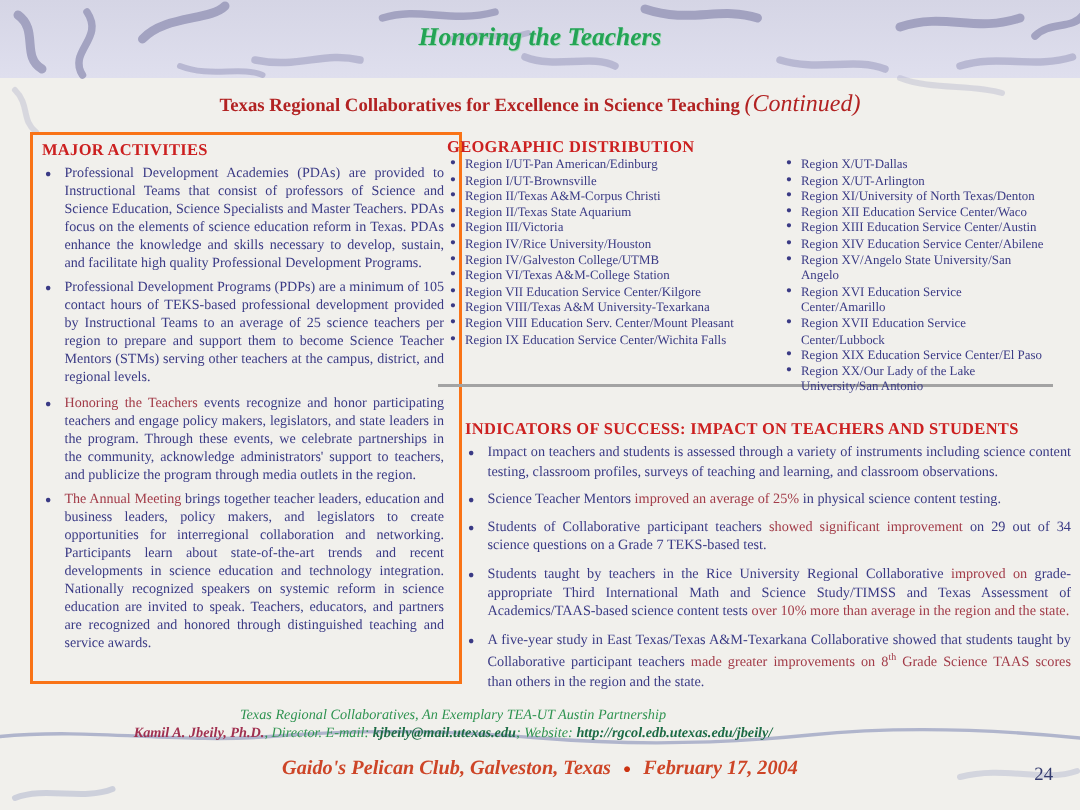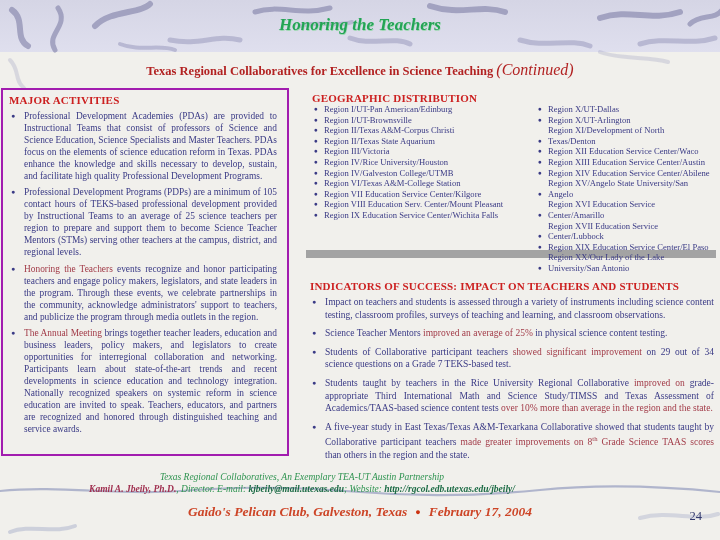--- a/index.html
+++ b/index.html
@@ -8,42 +8,42 @@
          font-family:"Liberation Serif", serif;color:#3a3a85;}
   .band{position:absolute;left:0;top:0;width:720px;height:52px;
         background:linear-gradient(#d5d5e5,#dfdfee);}
   svg.deco{position:absolute;left:0;top:0;width:720px;height:540px;pointer-events:none;}
   .title{position:absolute;top:15px;left:0;width:720px;text-align:center;
          font-size:17px;font-weight:bold;font-style:italic;color:#23a455;
          text-shadow:0.5px 0.5px 0 #9fd8b4;}
   .subtitle{position:absolute;top:61px;left:0;width:720px;text-align:center;
             color:#b22222;font-size:12.5px;font-weight:bold;}
   .subtitle .cont{font-weight:normal;font-style:italic;font-size:16px;}
-  .panel-left{position:absolute;left:1px;top:88px;width:288px;height:368px;
-              border:2px solid #a21caf;box-sizing:border-box;padding:4px 10px 0 6px;}
-  .panel-geo{position:absolute;left:306px;top:88px;width:410px;height:170px;
-             border-bottom:8px solid #a3a3a3;box-sizing:border-box;padding:4px 4px 0 6px;}
+  .panel-left{position:absolute;left:20px;top:88px;width:288px;height:368px;
+              border:2px solid #f97316;box-sizing:border-box;padding:4px 10px 0 6px;}
+  .panel-geo{position:absolute;left:292px;top:88px;width:410px;height:170px;
+             border-bottom:2px solid #a3a3a3;box-sizing:border-box;padding:4px 4px 0 6px;}
   .panel-ind{position:absolute;left:306px;top:276px;width:412px;box-sizing:border-box;
              padding:4px 4px 0 4px;}
   .panel-heading{color:#cc2020;font-weight:bold;font-size:11px;letter-spacing:0.2px;}
   .geo-sub{color:#2e9350;font-style:italic;font-size:10.5px;margin:2px 0 3px 2px;}
   .geo-cols{display:flex;}
   .geo-col-left{width:224px;}
   .geo-col-right{flex:1;}
   .li-row{display:flex;margin-bottom:5px;}
   .li-marker{flex:none;font-size:7px;color:#3a3a85;padding-left:2px;}
   .li-text{flex:1;}
   .panel-left .bullet-list{margin-top:5px;}
   .panel-left .li-marker{width:13px;line-height:11.9px;}
   .panel-left .li-text{font-size:9.4px;line-height:11.9px;text-align:justify;}
   .panel-ind .bullet-list{margin-top:4px;}
   .panel-ind .li-row{margin-bottom:6px;}
   .panel-ind .li-marker{width:13px;line-height:12.6px;}
   .panel-ind .li-text{font-size:9.5px;line-height:12.6px;text-align:justify;}
-  .geo-col-left .li-row,.geo-col-right .li-row{margin-bottom:0;align-items:flex-end;}
+  .geo-col-left .li-row,.geo-col-right .li-row{margin-bottom:0;}
   .geo-col-left .li-marker,.geo-col-right .li-marker{width:10px;line-height:10.6px;font-size:6.5px;}
   .geo-col-left .li-text,.geo-col-right .li-text{font-size:8.6px;line-height:10.6px;}
   .maroon{color:#a23b48;}
   sup{font-size:70%;}
   .footer{position:absolute;left:0;top:456px;width:604px;text-align:center;
           font-size:9.5px;font-style:italic;color:#2e9350;line-height:11.5px;margin-top:16px;}
   .f-name{color:#a03050;font-weight:bold;}
   .f-link{color:#1c6b45;font-weight:bold;}
   .venue{position:absolute;left:0;top:504px;width:720px;text-align:center;
          font-size:13.5px;font-weight:bold;font-style:italic;color:#cd4527;}
@@ -146,39 +146,43 @@
           <div class="li-row">
             <span class="li-marker">●</span>
             <span class="li-text">Region VI/Texas A&amp;M-College Station</span>
           </div>
           <div class="li-row">
             <span class="li-marker">●</span>
             <span class="li-text">Region VII Education Service Center/Kilgore</span>
           </div>
           <div class="li-row">
             <span class="li-marker">●</span>
+            <span class="li-text">Region VIII/Texas A&amp;M University-Texarkana</span>
+          </div>
+          <div class="li-row">
+            <span class="li-marker">●</span>
             <span class="li-text">Region VIII Education Serv. Center/Mount Pleasant</span>
           </div>
           <div class="li-row">
             <span class="li-marker">●</span>
             <span class="li-text">Region IX Education Service Center/Wichita Falls</span>
           </div>
         </div>
       <div class="geo-col-right">
           <div class="li-row">
             <span class="li-marker">●</span>
             <span class="li-text">Region X/UT-Dallas</span>
           </div>
           <div class="li-row">
             <span class="li-marker">●</span>
             <span class="li-text">Region X/UT-Arlington</span>
           </div>
           <div class="li-row">
             <span class="li-marker">●</span>
-            <span class="li-text">Region XI/Development of North Texas/Denton</span>
+            <span class="li-text">Region XI/University of North Texas/Denton</span>
           </div>
           <div class="li-row">
             <span class="li-marker">●</span>
             <span class="li-text">Region XII Education Service Center/Waco</span>
           </div>
           <div class="li-row">
             <span class="li-marker">●</span>
             <span class="li-text">Region XIII Education Service Center/Austin</span>
           </div>
           <div class="li-row">

